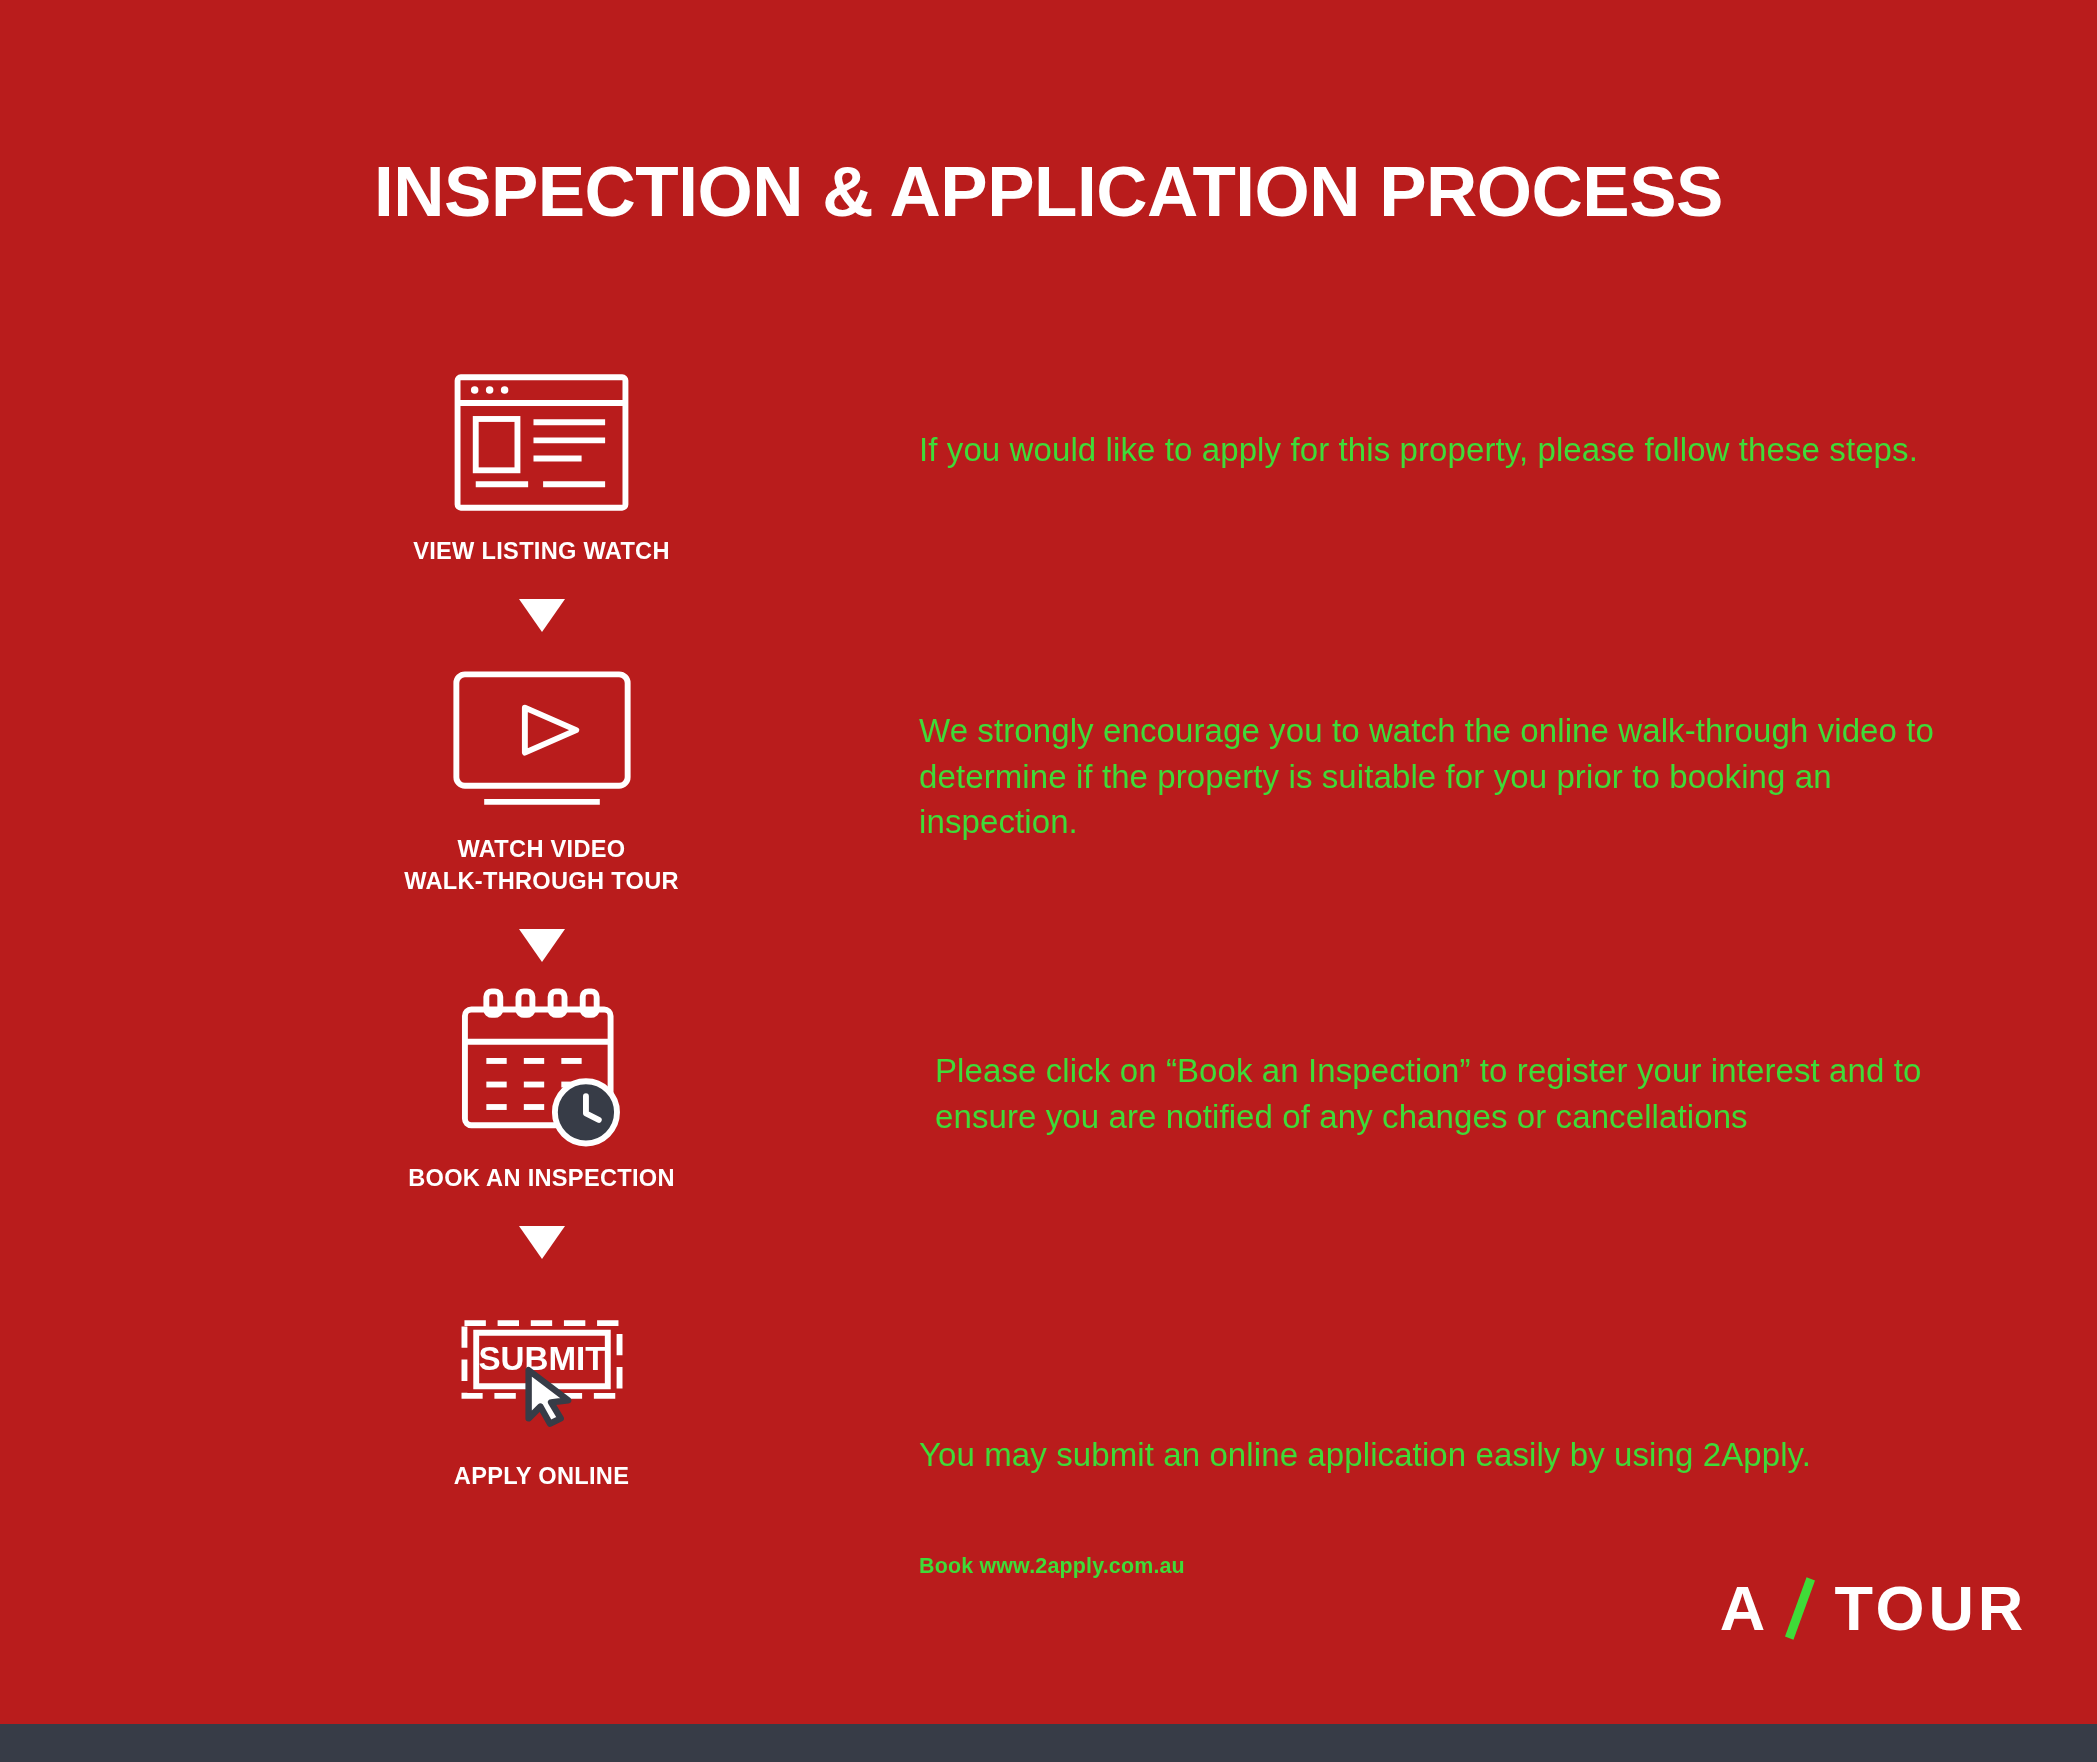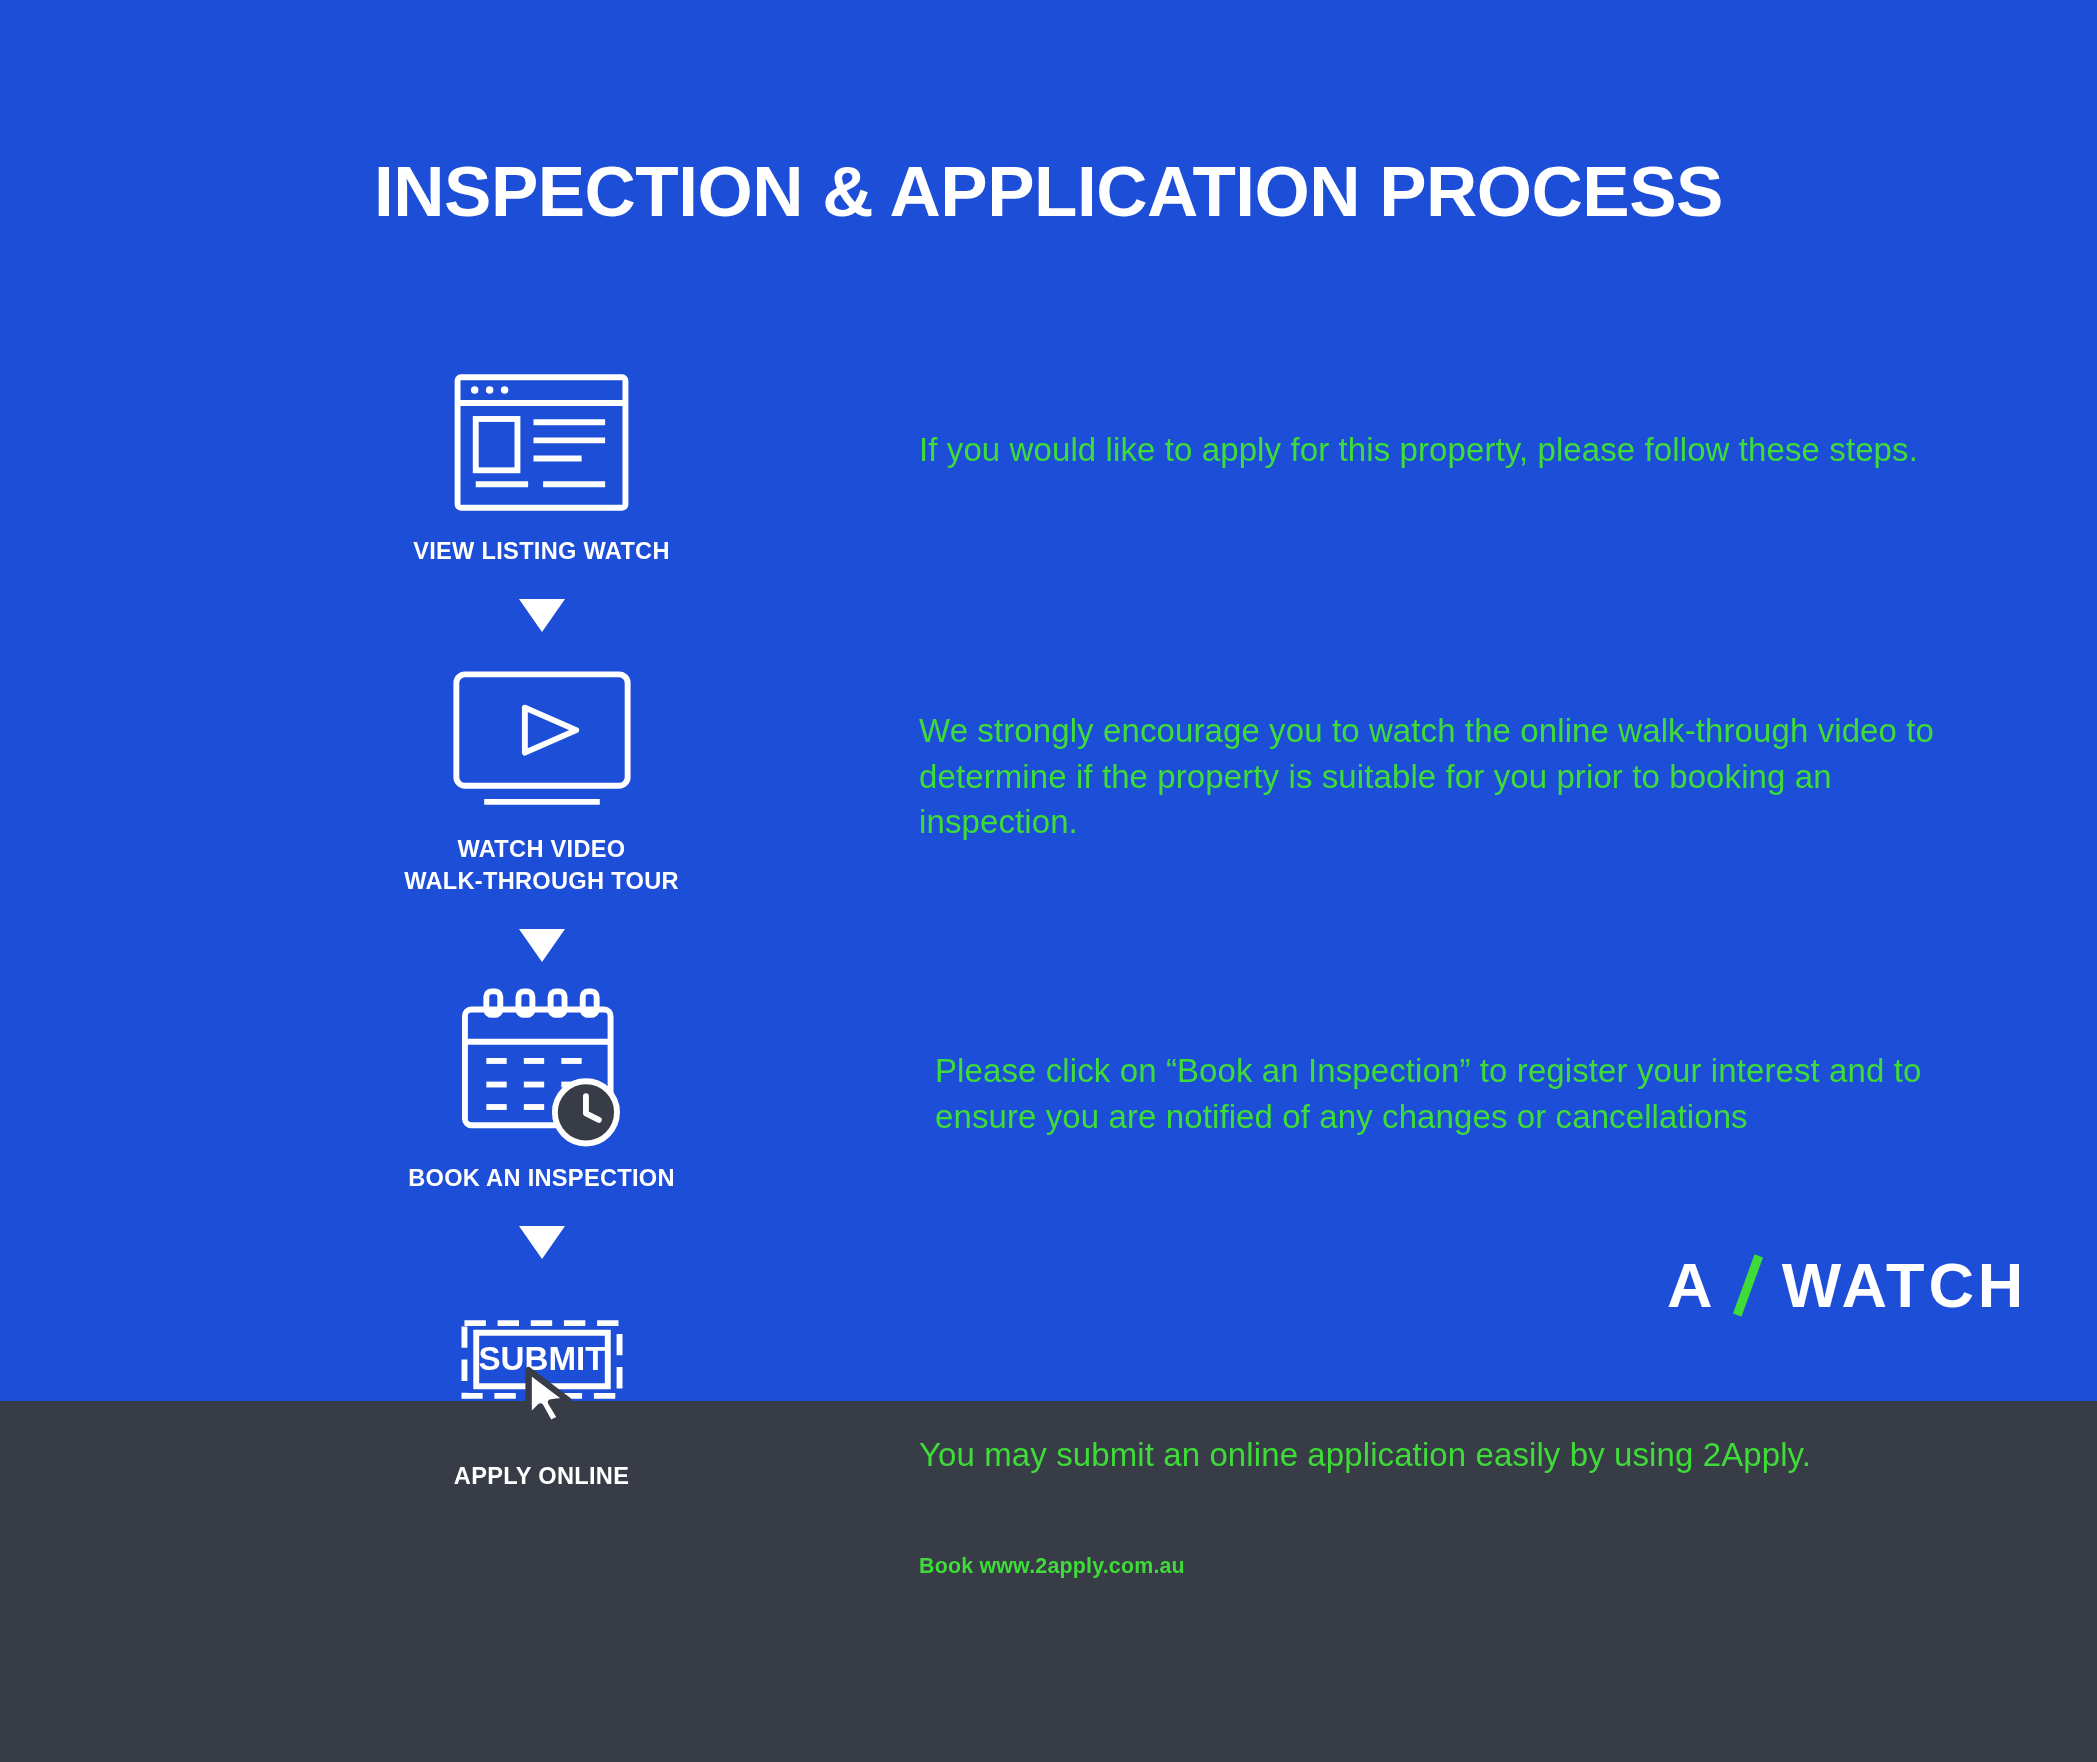--- a/index.html
+++ b/index.html
@@ -9,22 +9,22 @@
   body {
     width: 2097px;
     height: 1762px;
     background: #373c47;
     font-family: "Liberation Sans", sans-serif;
     overflow: hidden;
   }
   .page {
     position: relative;
     width: 2097px;
-    height: 1401px;
-    background: #1d4ed8;
+    height: 1724px;
+    background: #b91c1c;
   }
 
   
   .title {
     position: absolute;
     top: 155px;
     left: 0;
     width: 100%;
     text-align: center;
     color: #ffffff;
@@ -242,17 +242,17 @@
 
   <div class="copy copy-1">If you would like to apply for this property, please follow these steps.</div>
   <div class="copy copy-2">We strongly encourage you to watch the online walk-through video to determine if the property is suitable for you prior to booking an inspection.</div>
   <div class="copy copy-3">Please click on “Book an Inspection” to register your interest and to ensure you are notified of any changes or cancellations</div>
   <div class="copy copy-4">You may submit an online application easily by using 2Apply.</div>
   <div class="visit">Book www.2apply.com.au</div>
 
   <div class="logo">
     <span class="logo-a">A</span>
     <span class="logo-slash"></span>
-    <span class="logo-real">WATCH</span>
+    <span class="logo-real">TOUR</span>
   </div>
 
 </div>
 
 
 </body></html>

